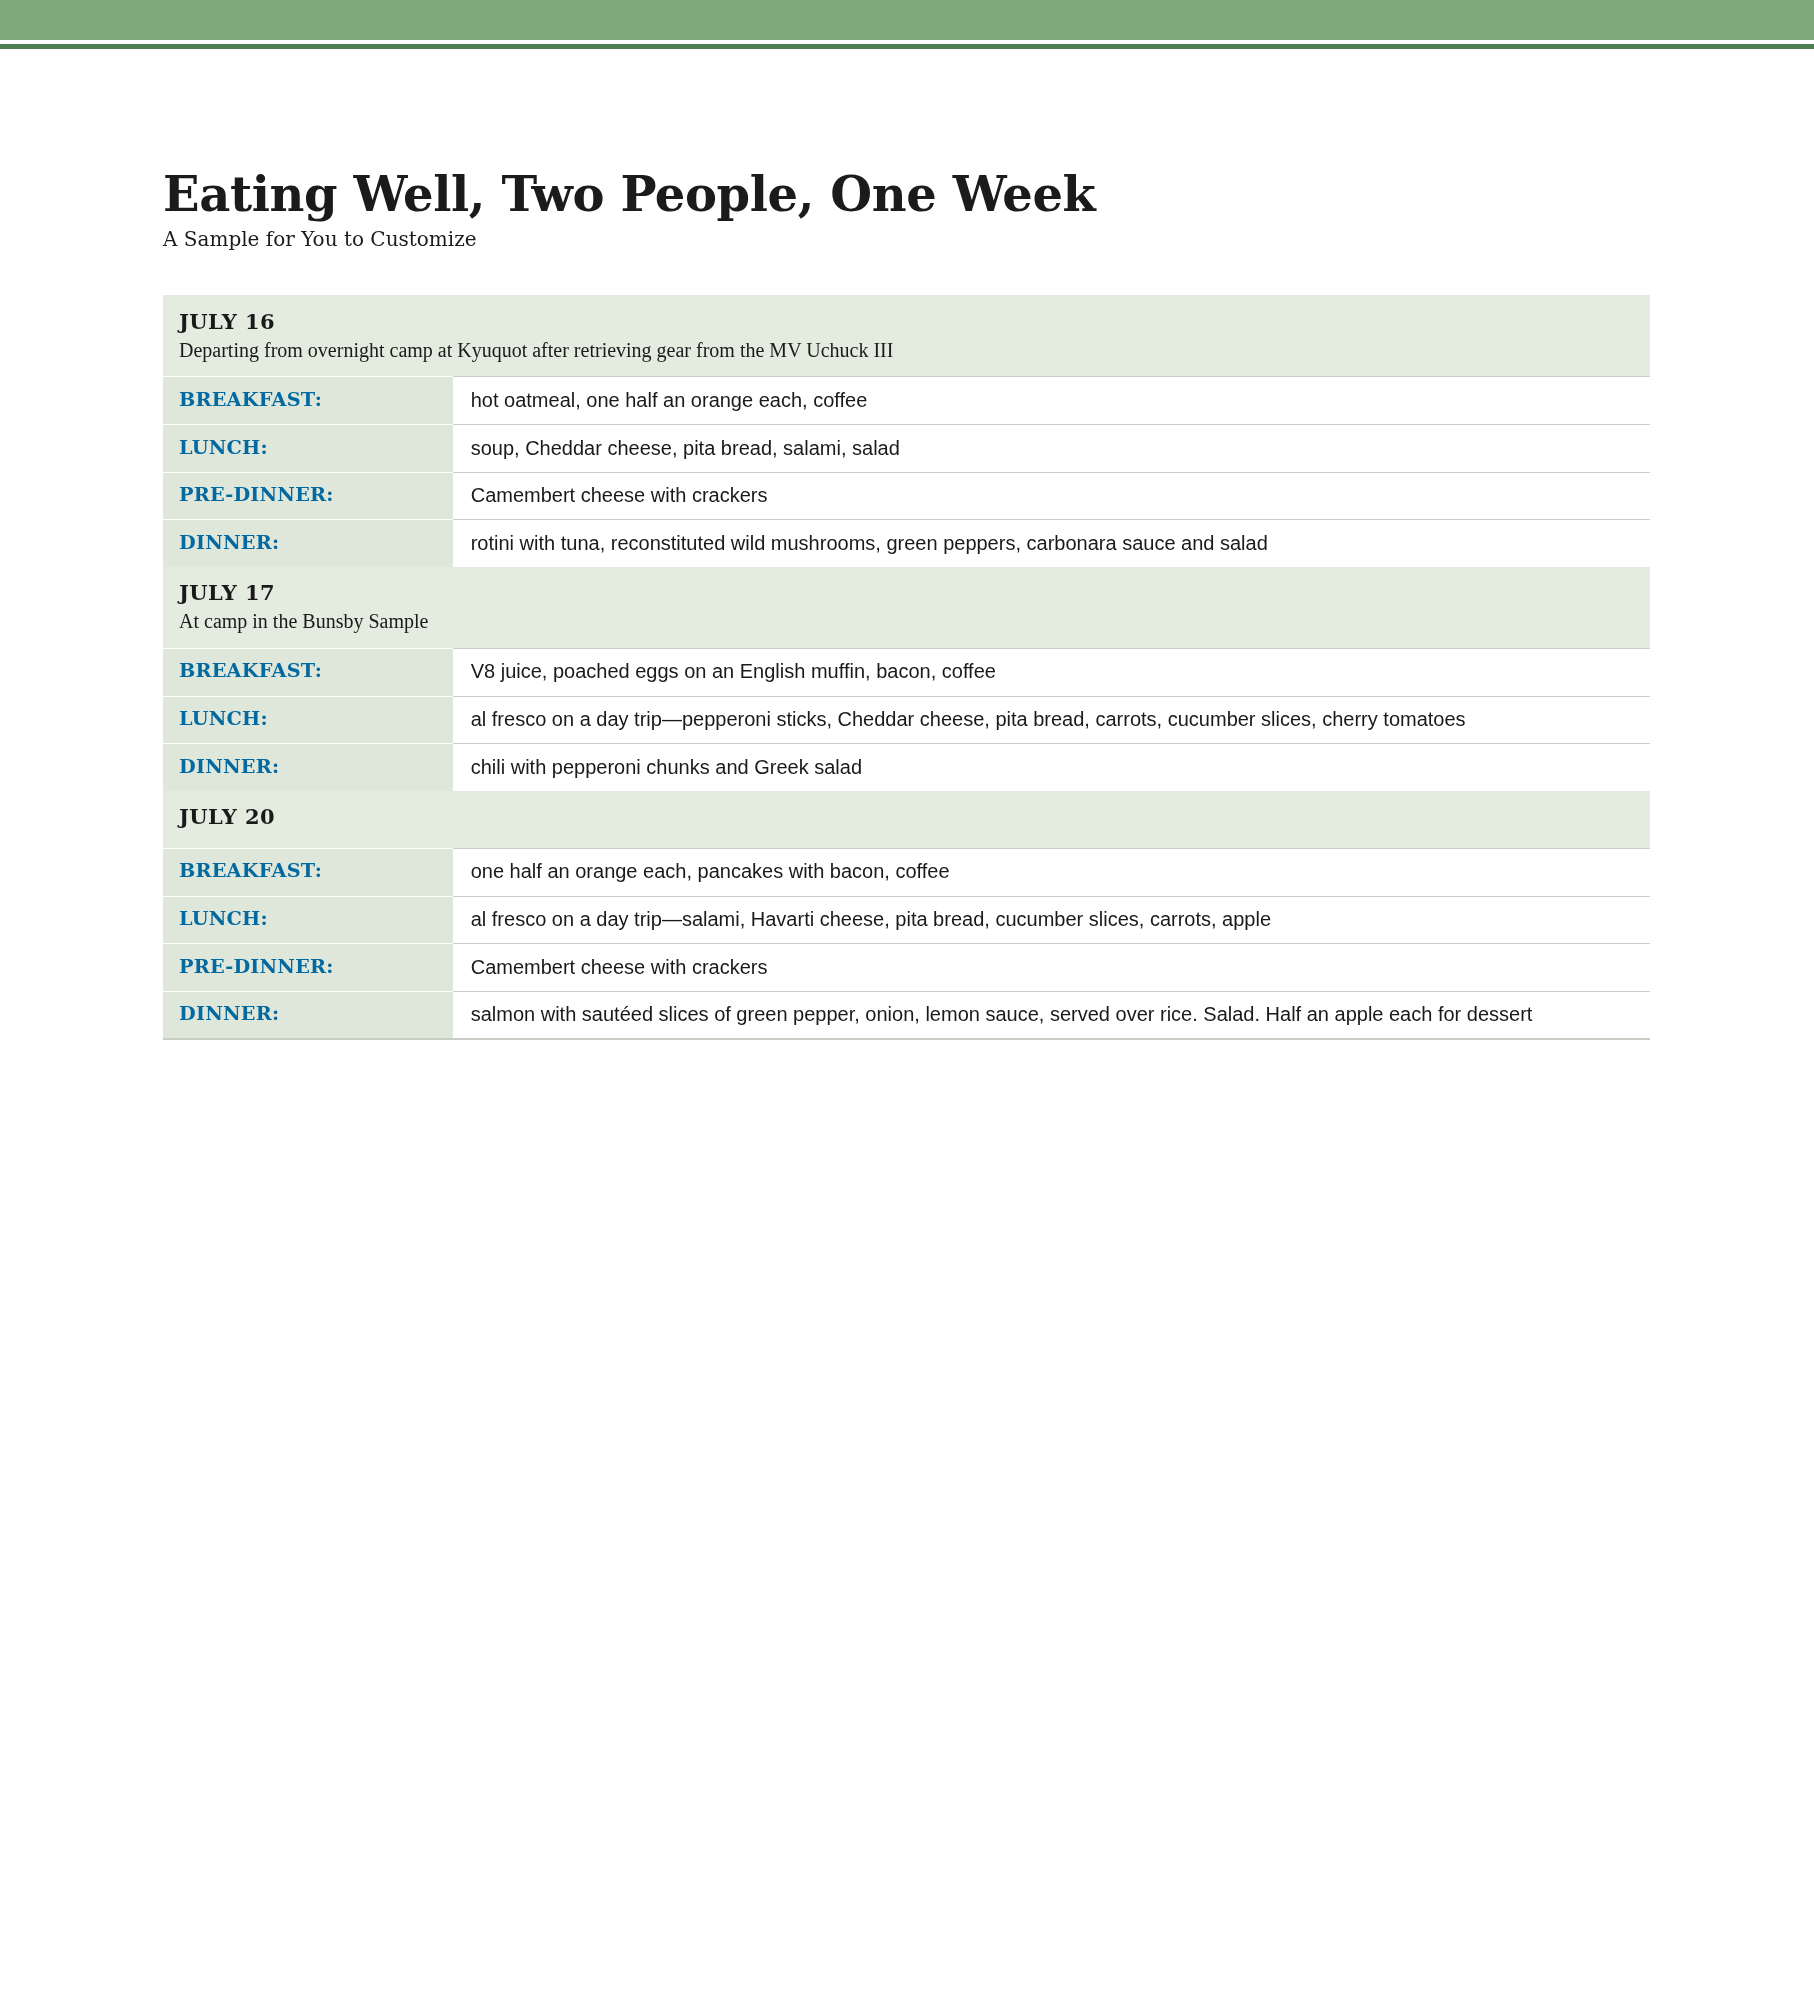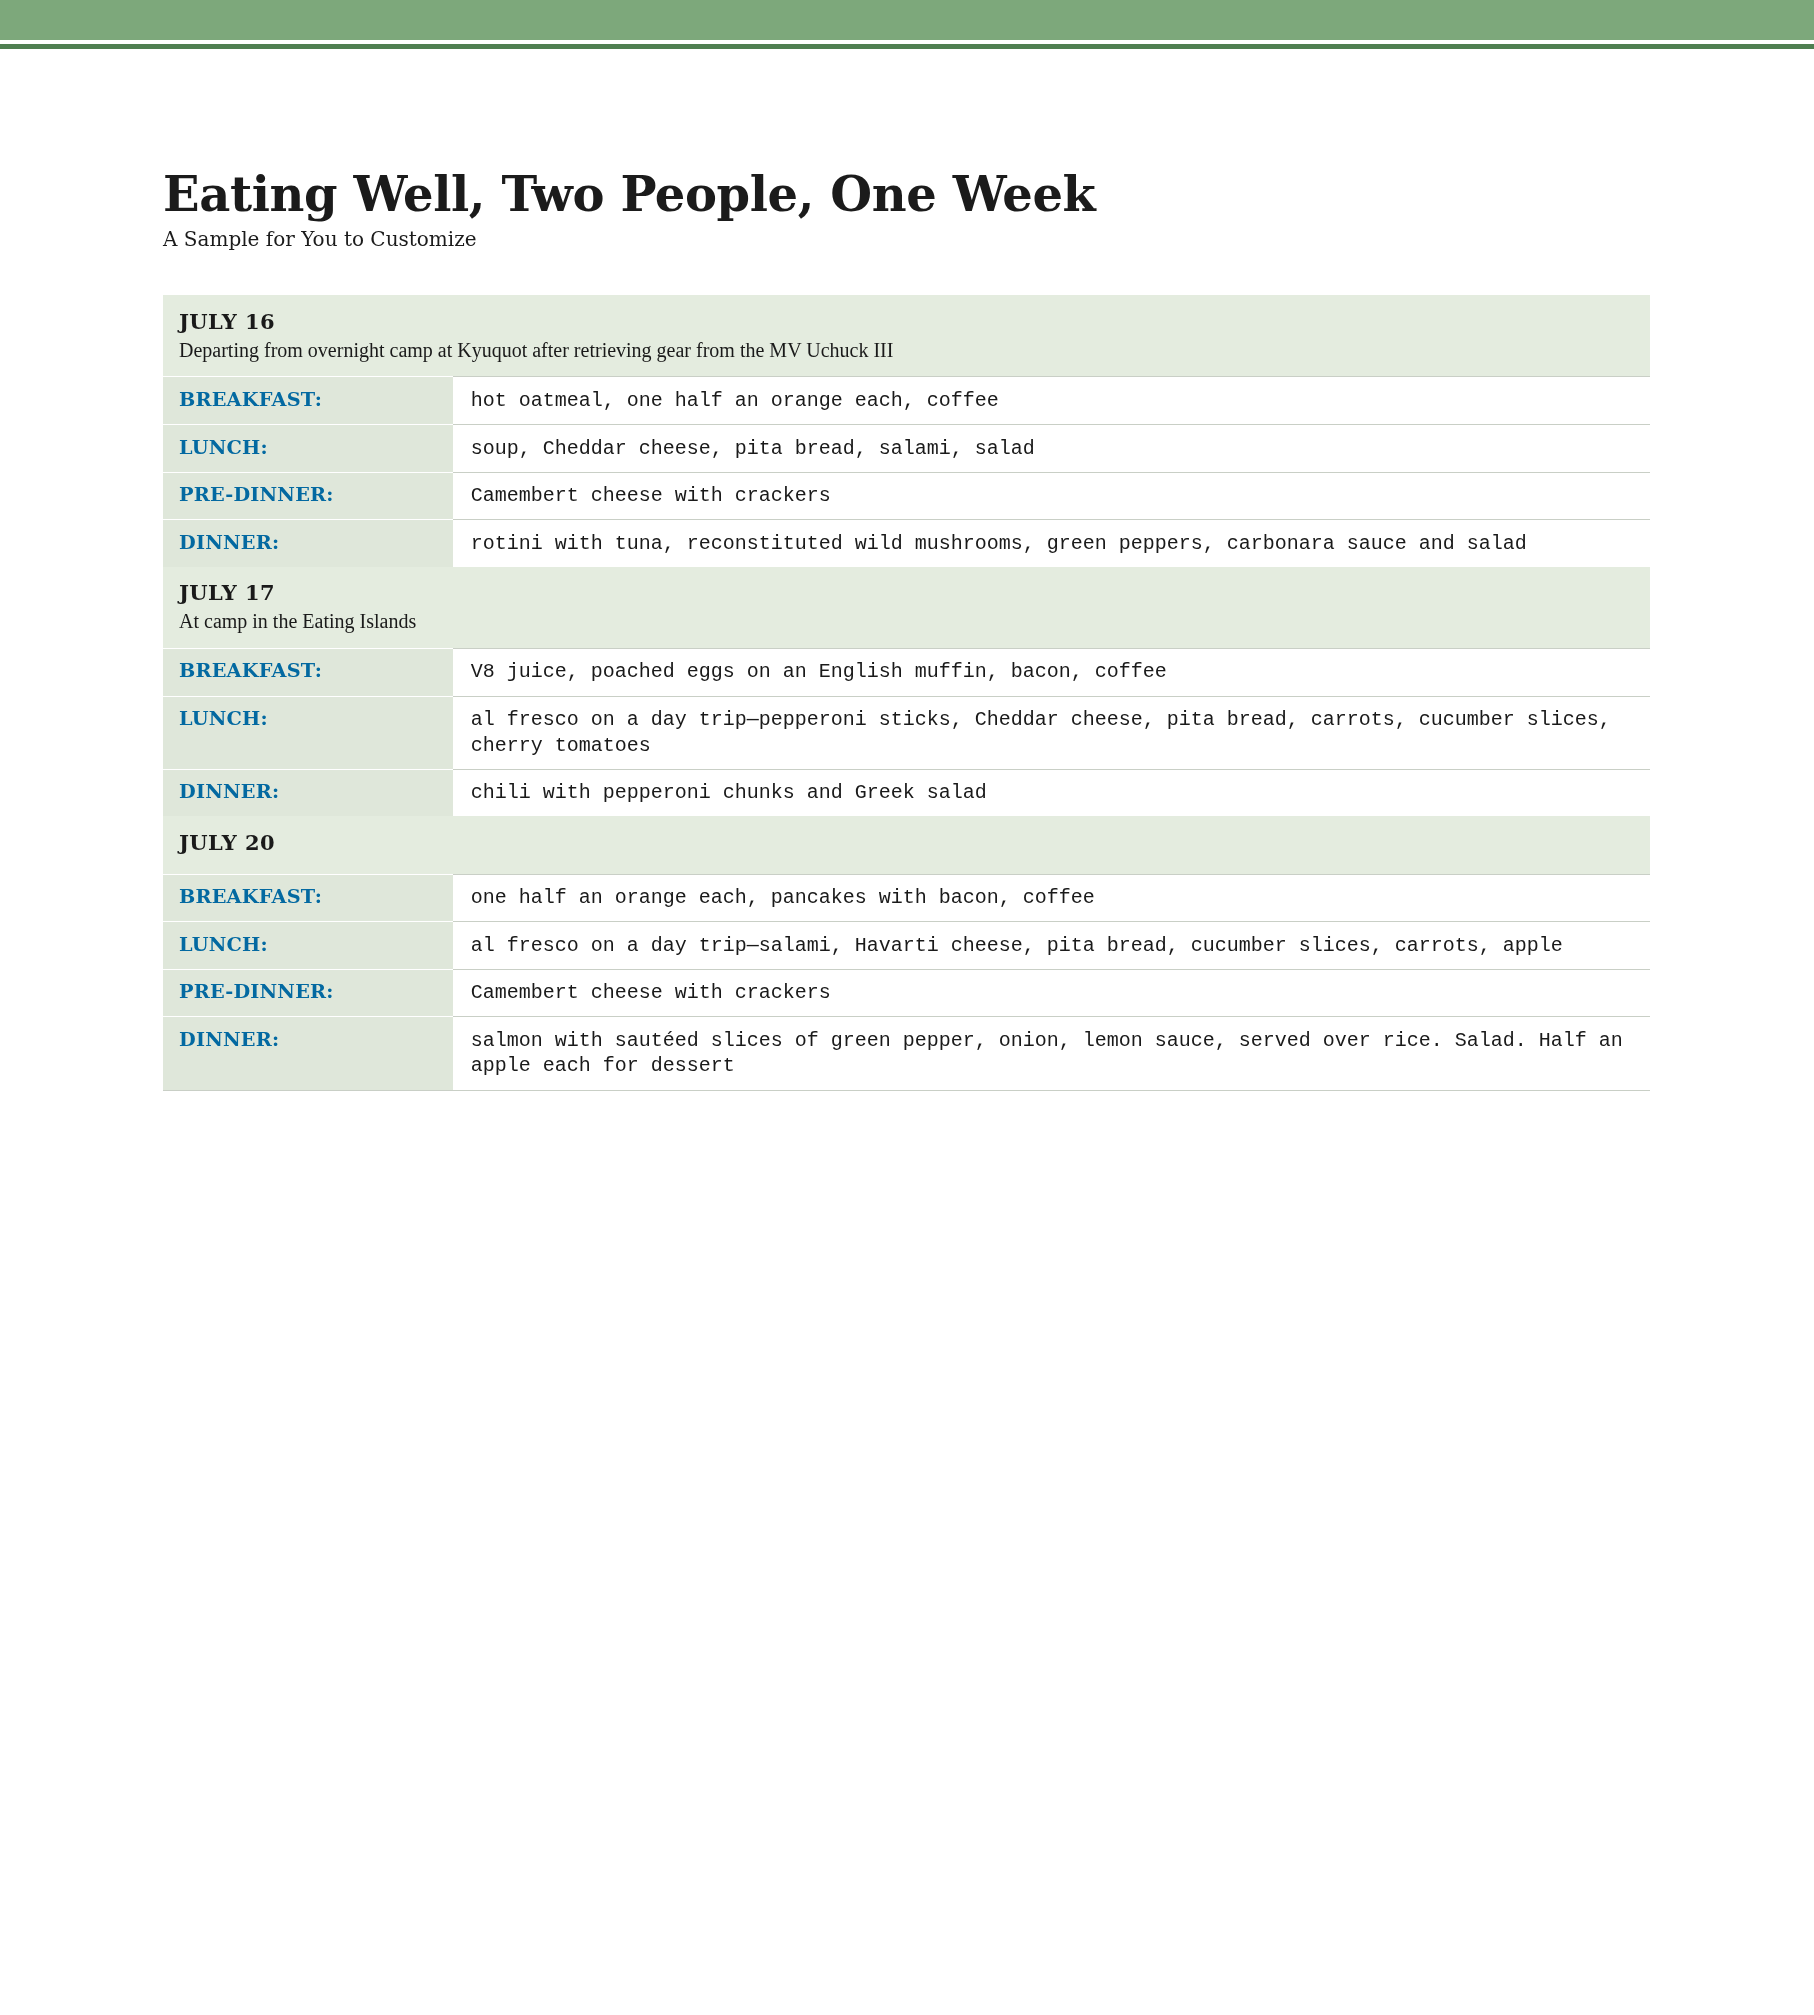--- a/index.html
+++ b/index.html
@@ -109,21 +109,21 @@
   }
   .meal-label {
     font-family: "DejaVu Serif", serif;
     font-weight: bold;
     font-size: 19.3px;
     letter-spacing: 0.2px;
     color: #0369a1;
     white-space: nowrap;
   }
   .meal-desc {
-    font-family: Liberation Mono, monospace;
+    font-family: Liberation Sans, sans-serif;
     font-size: 20px;
     line-height: 1.28;
     color: #1a1a1a;
   }
 
   .table-bottom-rule {
     width: 1487px;
     height: 1.2px;
     background: #c9cfc6;
   }
@@ -179,21 +179,21 @@
             <span class="meal-label">DINNER:</span>
           </td>
           <td class="desc-cell">
             <span class="meal-desc">rotini with tuna, reconstituted wild mushrooms, green peppers, carbonara sauce and salad</span>
           </td>
         </tr>
 
         <tr class="day-header">
           <td colspan="2">
             <div class="day-title">JULY 17</div>
-            <div class="day-note">At camp in the Eating Islands</div>
+            <div class="day-note">At camp in the Bunsby Sample</div>
           </td>
         </tr>
         <tr class="meal-row">
           <td class="label-cell">
             <span class="meal-label">BREAKFAST:</span>
           </td>
           <td class="desc-cell">
             <span class="meal-desc">V8 juice, poached eggs on an English muffin, bacon, coffee</span>
           </td>
         </tr>

